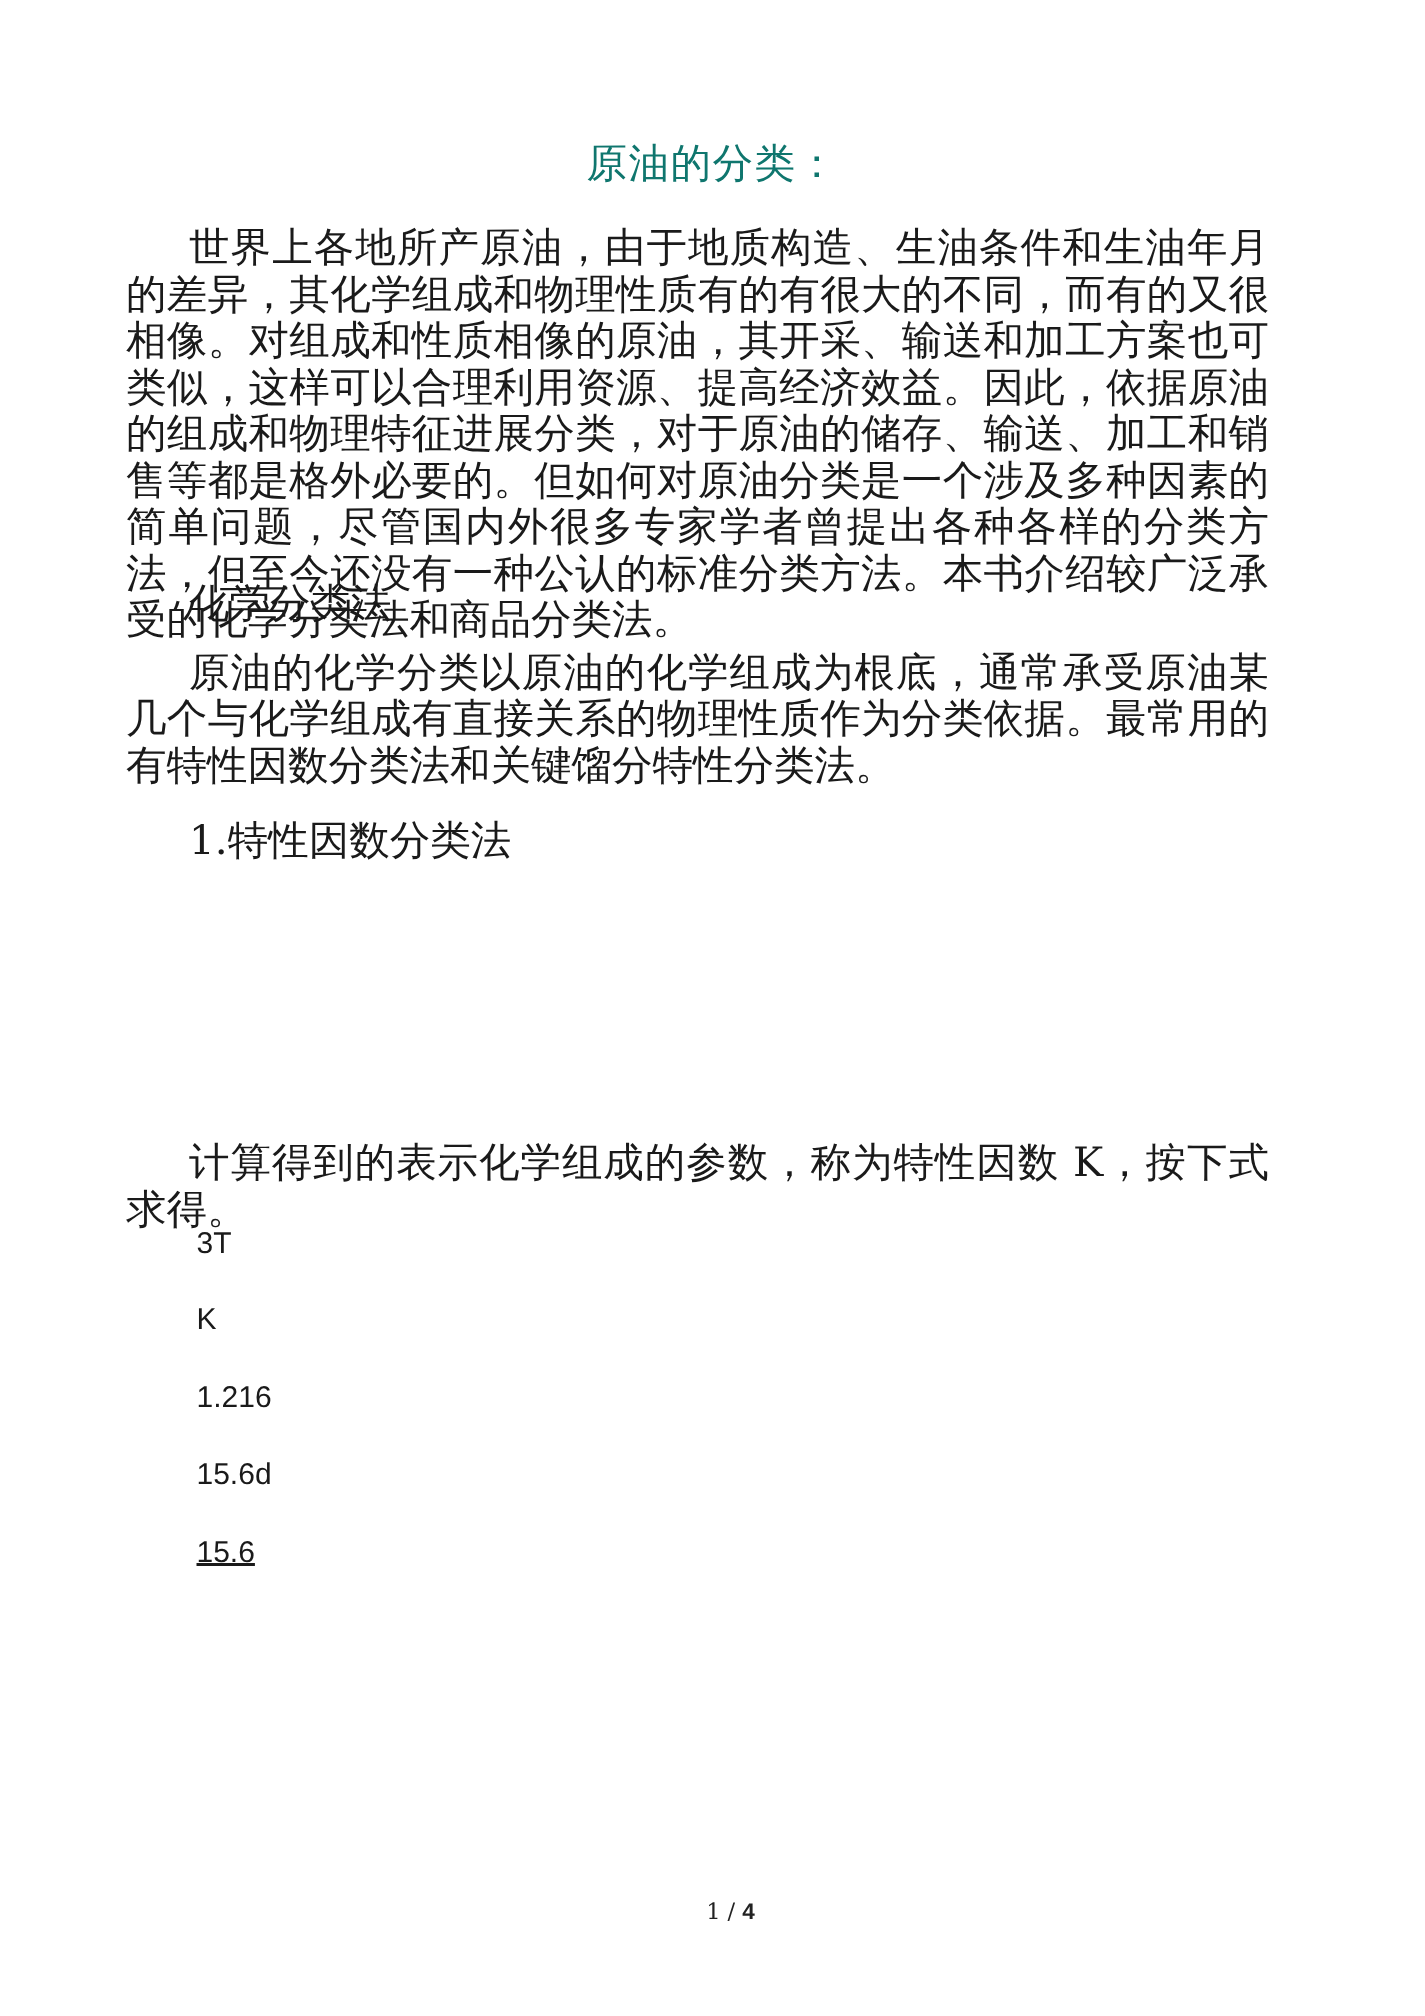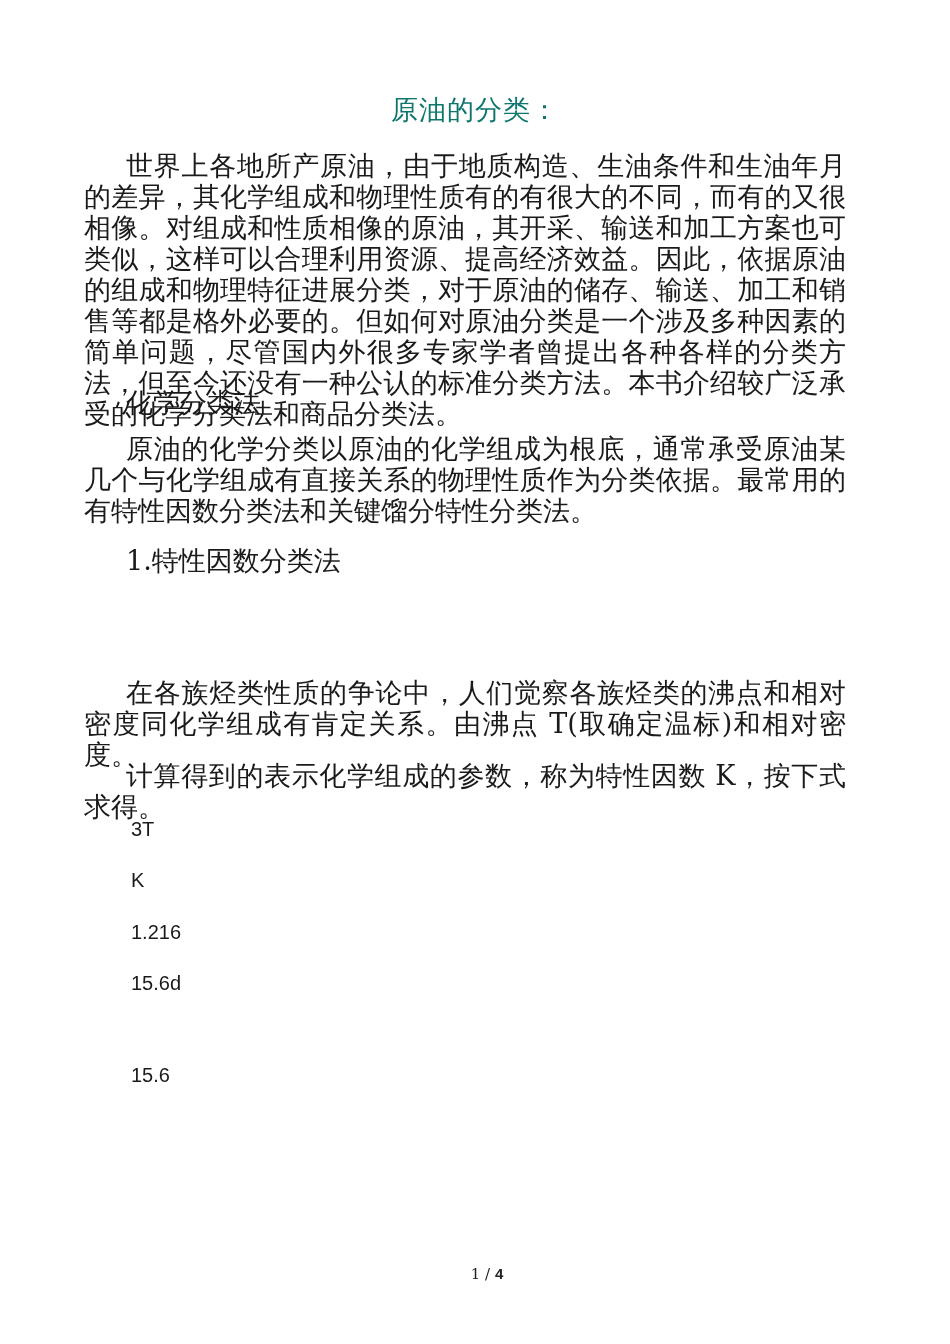--- a/index.html
+++ b/index.html
@@ -55,21 +55,21 @@
     left: 131px;
     font-family: "Liberation Sans", "DejaVu Sans", sans-serif;
     font-size: 20px;
     line-height: 30px;
     color: #1a1a1a;
   }
   .f1 { top: 814px; }
   .f2 { top: 865px; }
   .f3 { top: 917px; }
   .f4 { top: 968px; }
-  .f5 { top: 1060px; }
+  .f5 { top: 1020px; text-decoration: underline; }
   .footer {
     position: absolute;
     left: 0;
     top: 1265px;
     width: 950px;
     text-align: center;
     font-size: 15px;
     color: #222;
     padding-left: 12px;
   }
@@ -87,21 +87,20 @@
 
   <div class="body-text indent p1">世界上各地所产原油，由于地质构造、生油条件和生油年月的差异，其化学组成和物理性质有的有很大的不同，而有的又很相像。对组成和性质相像的原油，其开采、输送和加工方案也可类似，这样可以合理利用资源、提高经济效益。因此，依据原油的组成和物理特征进展分类，对于原油的储存、输送、加工和销售等都是格外必要的。但如何对原油分类是一个涉及多种因素的简单问题，尽管国内外很多专家学者曾提出各种各样的分类方法，但至今还没有一种公认的标准分类方法。本书介绍较广泛承受的化学分类法和商品分类法。</div>
 
   <div class="body-text indent p2">原油的化学分类以原油的化学组成为根底，通常承受原油某几个与化学组成有直接关系的物理性质作为分类依据。最常用的有特性因数分类法和关键馏分特性分类法。</div>
 
   <div class="body-text indent h-chem">化学分类法</div>
 
   <div class="body-text indent h-k">1.特性因数分类法</div>
 
 
-  <div class="body-text indent p4">在各族烃类性质的争论中，人们觉察各族烃类的沸点和相对密度同化学组成有肯定关系。由沸点 T(取确定温标)和相对密度。</div>
 
   <div class="body-text indent p5">计算得到的表示化学组成的参数，称为特性因数 K，按下式求得。</div>
 
   <div class="formula f1">3T</div>
   <div class="formula f2">K</div>
   <div class="formula f3">1.216</div>
   <div class="formula f4">15.6d</div>
   <div class="formula f5">15.6</div>
 
   <div class="footer">

